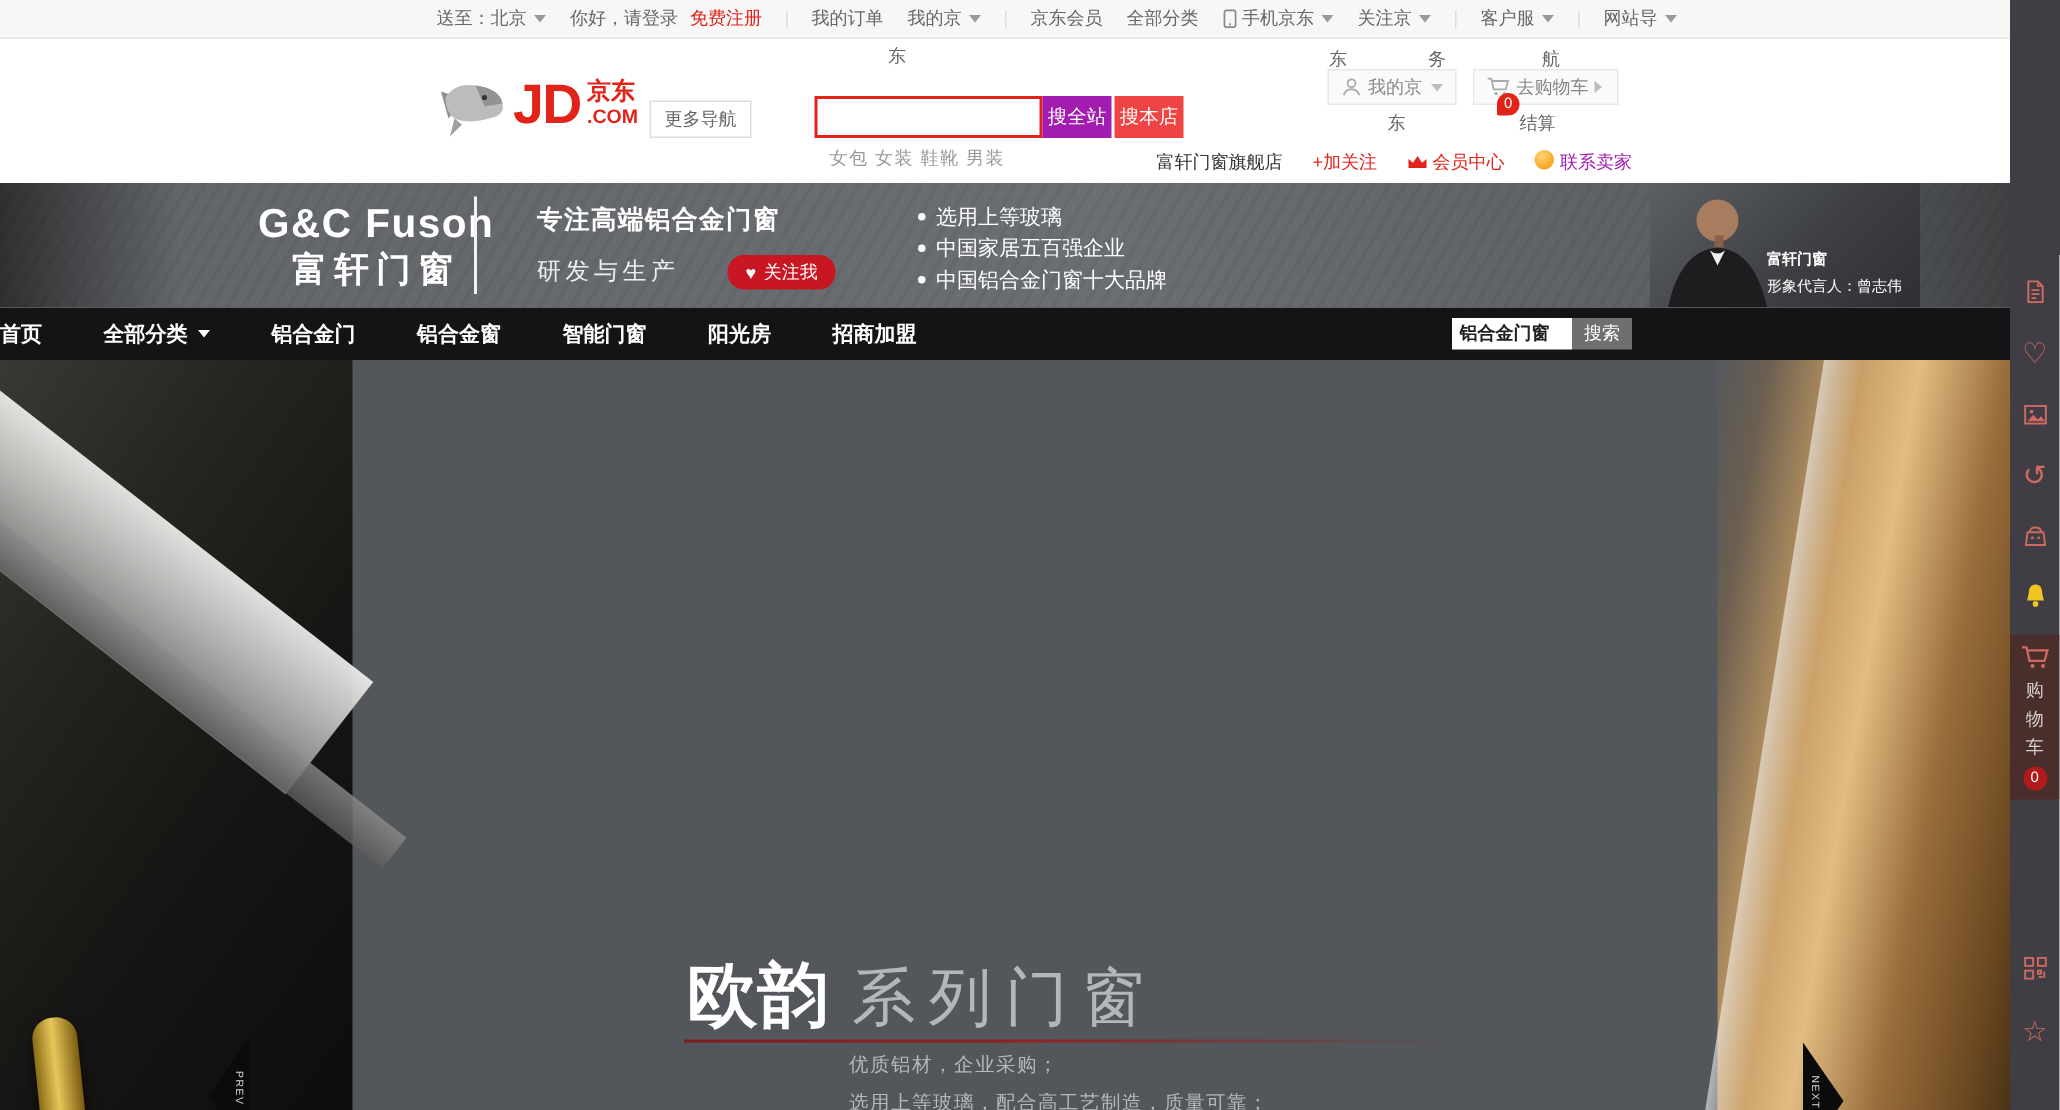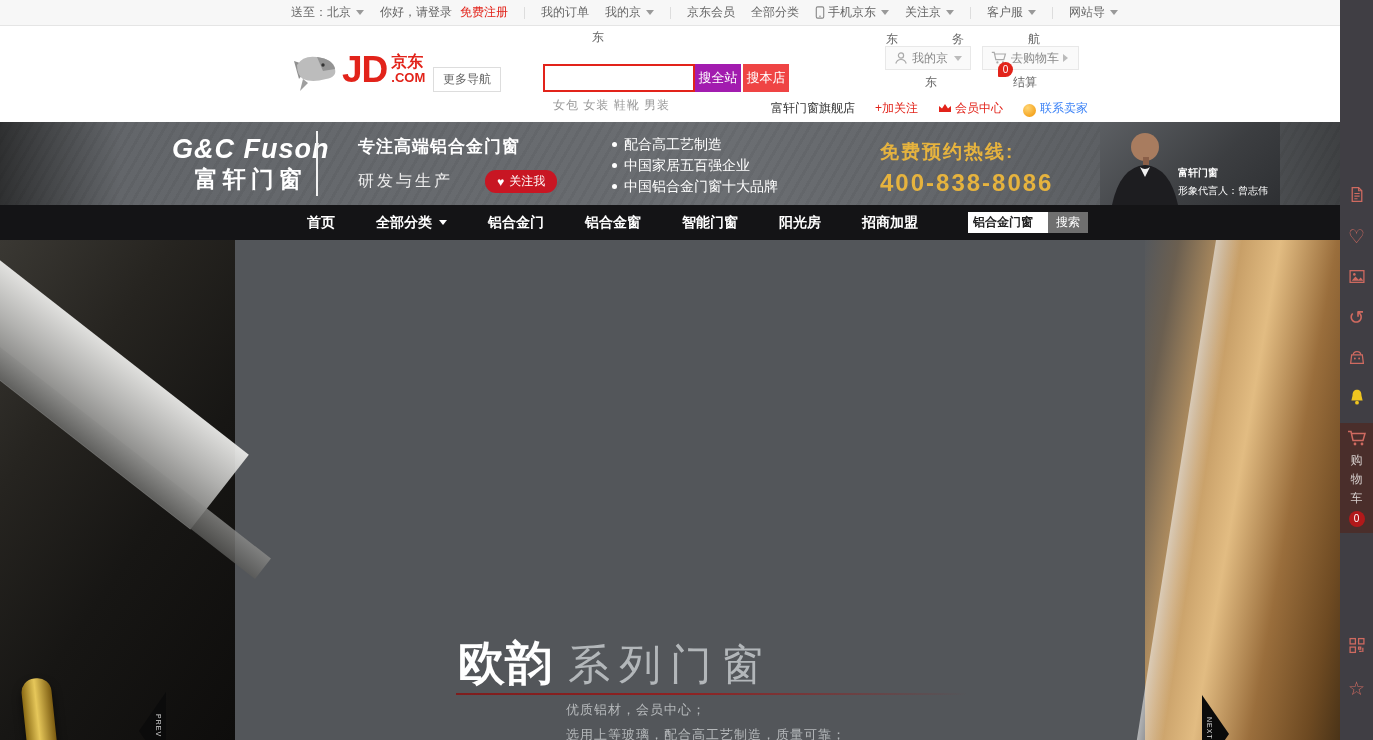--- a/index.html
+++ b/index.html
@@ -41,31 +41,31 @@
   .tri-right { width:0; height:0; border-top:4px solid transparent; border-bottom:4px solid transparent;
     border-left:5px solid #bbb; display:inline-block; }
   .badge { position:absolute; left:998px; top:36px; min-width:15px; height:15px; background:#e2231a;
     color:#fff; font-size:10px; line-height:15px; text-align:center; border-radius:8px 8px 8px 1px; padding:0 3px; }
 
   
   .storebar { height:27px; background:#fff; display:flex; align-items:center; justify-content:flex-end;
     padding-right:252px; gap:20px; font-size:12px; }
   .storebar .shop-name { color:#333; }
   .storebar .red { color:#e2231a; cursor:pointer; display:inline-flex; align-items:center; gap:3px; }
-  .storebar .contact { color:#3b82f6; cursor:pointer; display:inline-flex; align-items:flex-end; gap:4px; }
+  .storebar .contact { color:#a21caf; cursor:pointer; display:inline-flex; align-items:flex-start; gap:4px; }
   .orange-dot { width:13px; height:13px; border-radius:50%;
     background:radial-gradient(circle at 35% 30%, #ffd574, #f5a623 70%); display:inline-block; }
 
   
   .banner { height:83px; position:relative; overflow:hidden;
     background:linear-gradient(90deg,#2f3031 0%,#63666a 9%,#6b6e72 55%,#595c60 90%,#3f4143 100%); }
   .banner::before { content:""; position:absolute; inset:0;
     background:repeating-linear-gradient(120deg, rgba(0,0,0,.10) 0 3px, transparent 3px 9px); opacity:.45; }
   .brand-block { position:absolute; left:172px; top:11px; text-align:center; color:#fff; z-index:2; }
-  .brand-en { font-size:27px; font-weight:bold; letter-spacing:1px; line-height:32px;font-style:italic; }
+  .brand-en { font-size:27px; font-weight:bold; letter-spacing:1px; line-height:32px; }
   .brand-cn { font-size:23px; font-weight:bold; letter-spacing:5px; line-height:29px; }
   .brand-divider { position:absolute; left:316px; top:9px; width:2px; height:65px; background:#f2f2f2; z-index:2; }
   .taglines { position:absolute; left:358px; top:13px; z-index:2; color:#fff; }
   .tagline1 { font-size:17px; font-weight:bold; letter-spacing:1px; }
   .tagline-row { margin-top:12px; display:flex; align-items:center; gap:32px; }
   .tagline2 { font-size:16px; color:#eee; letter-spacing:3px; }
   .follow-pill { background:#c81623; color:#fff; border-radius:11px; font-size:12px;
     padding:3px 12px; display:inline-flex; align-items:center; gap:5px; cursor:pointer; }
   .bullets { position:absolute; left:612px; top:12px; z-index:2; list-style:none; }
   .bullets li { color:#fff; font-size:14px; line-height:21px; display:flex; align-items:center; gap:7px; }
@@ -75,21 +75,21 @@
   .hotline-number { font-size:24px; font-weight:bold; letter-spacing:2px; margin-top:4px; }
   .spokes { position:absolute; left:1100px; top:0; width:180px; height:83px; z-index:2; overflow:hidden;
     background:linear-gradient(135deg,#5c5f63,#3c3e41 60%,#2e3033); }
   .spokes svg { position:absolute; left:0; bottom:0; }
   .spokes-text { position:absolute; left:78px; top:44px; color:#fff; }
   .spokes-brand { font-size:10px; font-weight:bold; }
   .spokes-title { font-size:10px; margin-top:4px; }
 
   
   .navbar { height:35px; background:#141416; position:relative; display:flex; align-items:center;
-    padding-left:307px; gap:41px; }
+    gap:41px; }
   .nav-item { color:#fff; font-size:14px; font-weight:bold; cursor:pointer; display:inline-flex;
     align-items:center; gap:5px; white-space:nowrap; }
   .nav-item .caret { border-top-color:#fff; }
   .nav-search { position:absolute; right:252px; top:7px; display:flex; }
   .nav-search input { width:80px; height:21px; border:none; outline:none; font-size:12px;
     font-weight:bold; color:#222; padding:0 5px; }
   .nav-search button { height:21px; background:#6f6f6f; color:#fff; border:none; font-size:12px;
     padding:0 8px; cursor:pointer; }
 
   
@@ -260,28 +260,24 @@
       <div class="tagline1">专注高端铝合金门窗</div>
       <div class="tagline-row">
         <span class="tagline2">研发与生产</span>
         <span class="follow-pill">
               <span>♥</span>
               <span>关注我</span>
             </span>
       </div>
     </div>
     <ul class="bullets">
-      <li>配合高工艺制造</li>
+      <li>选用上等玻璃</li>
       <li>中国家居五百强企业</li>
       <li>中国铝合金门窗十大品牌</li>
     </ul>
-    <div class="hotline">
-      <div class="hotline-label">免费预约热线:</div>
-      <div class="hotline-number">400-838-8086</div>
-    </div>
     <div class="spokes">
       <svg width="90" height="80" viewBox="0 0 90 80">
         <circle cx="45" cy="22" r="14" fill="#a87c5f"></circle>
         <path d="M43 32 h6 v8 h-6z" fill="#8a5f48"></path>
         <path d="M12 80 Q20 42 45 40 Q70 42 78 80 Z" fill="#1d1d20"></path>
         <path d="M40 42 L45 52 L50 42 Q45 46 40 42z" fill="#f0f0f0"></path>
       </svg>
       <div class="spokes-text">
         <div class="spokes-brand">富轩门窗</div>
         <div class="spokes-title">形象代言人：曾志伟</div>
@@ -321,21 +317,21 @@
     <div class="arrow arrow-next">
       <span class="lbl">NEXT</span>
     </div>
 
     <div class="hero-title">
       <span class="title-main">欧韵</span><span class="title-sub">系列门窗</span>
     </div>
     <div class="red-line"></div>
 
     <div class="hero-desc">
-      <p>优质铝材，会员中心；</p>
+      <p>优质铝材，企业采购；</p>
       <p>选用上等玻璃，配合高工艺制造，质量可靠；</p>
 
     </div>
 
   </div>
 
 </div>
 
 <div class="sidebar">
   <span class="side-icon" style="top:186px;">

